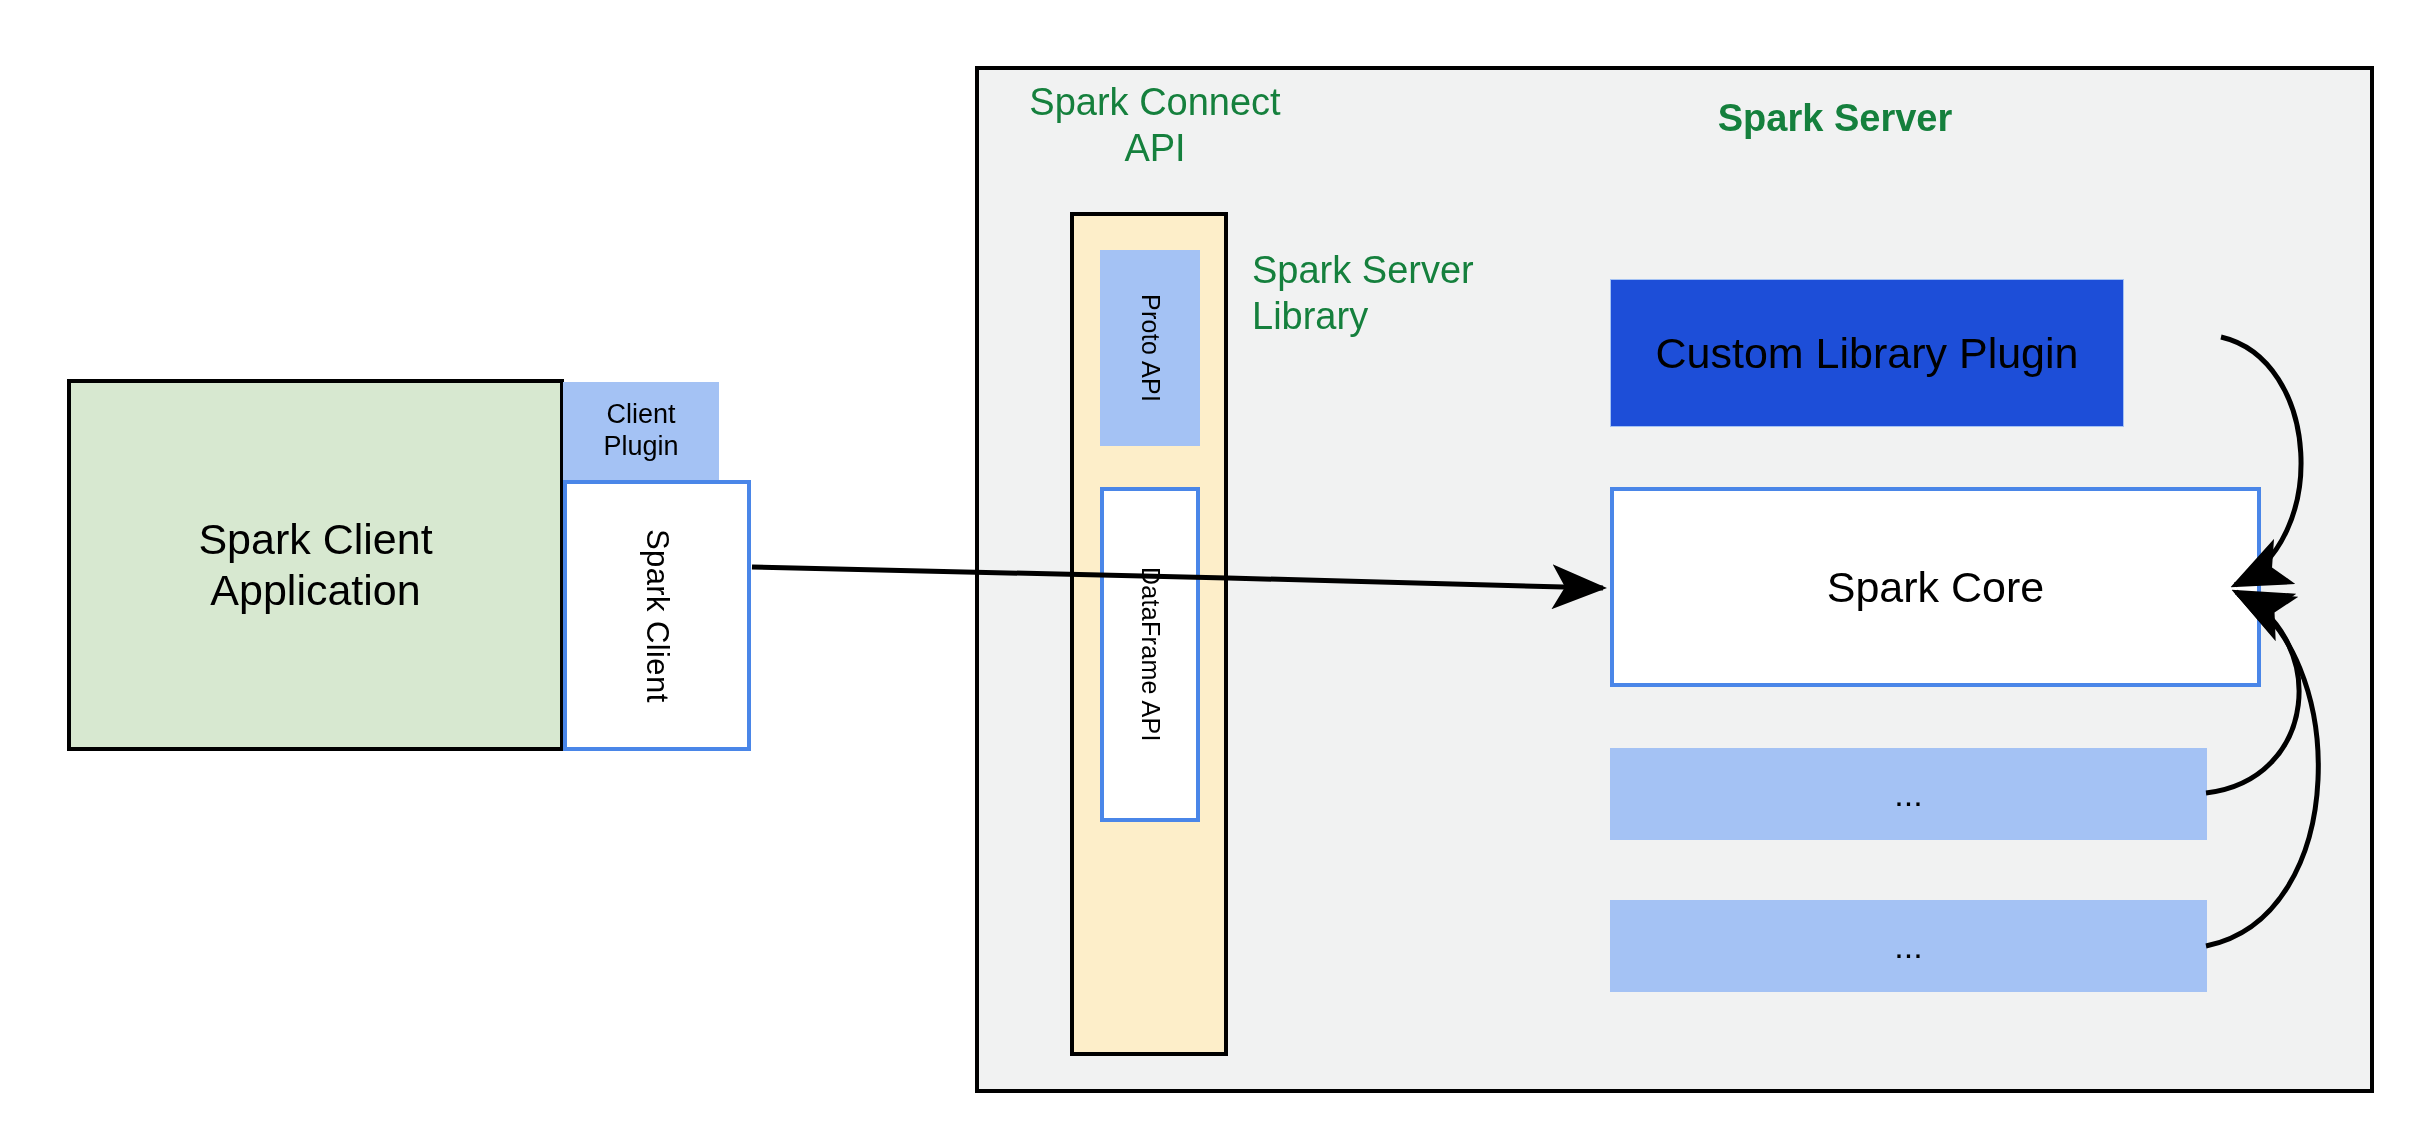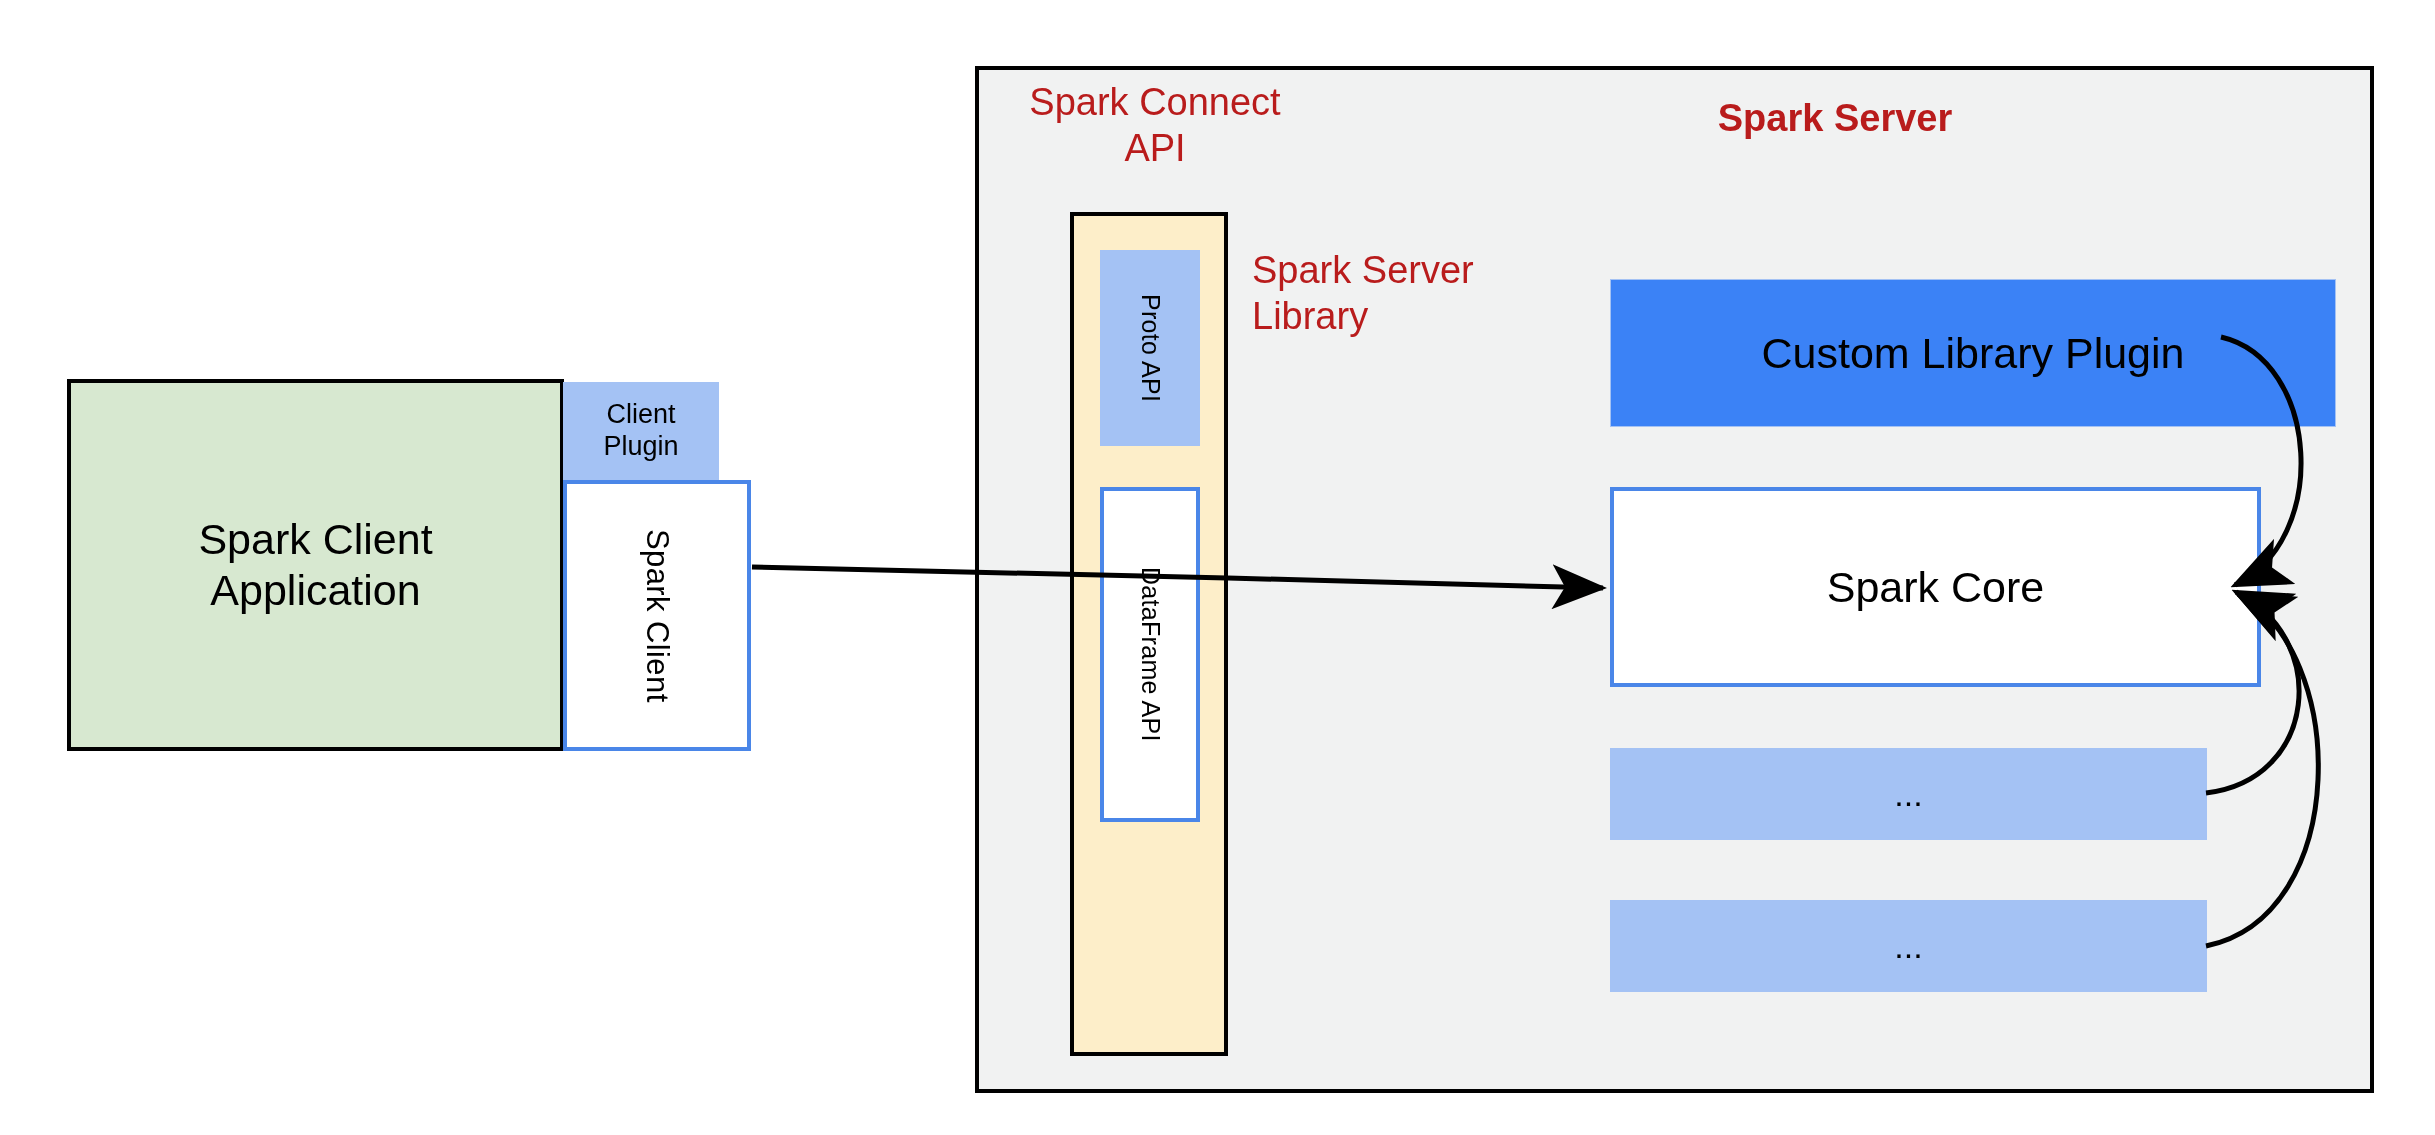--- a/index.html
+++ b/index.html
@@ -78,21 +78,21 @@
     width: 1399px;
     height: 1027px;
     background: #f1f2f2;
     border: 4px solid #000000;
     box-sizing: border-box;
     z-index: 1;
   }
 
   .panel-label {
     position: absolute;
-    color: #b91c1c;
+    color: #15803d;
     line-height: 1.2;
     z-index: 4;
   }
   #spark-connect-label {
     left: 1015px;
     top: 66px;
     width: 280px;
     font-size: 38px;
     text-align: center;
     padding-top: 14px;
@@ -145,23 +145,23 @@
     writing-mode: vertical-rl;
     font-size: 25px;
     white-space: nowrap;
     letter-spacing: 0.3px;
   }
 
   
   #custom-library-plugin {
     left: 1610px;
     top: 279px;
-    width: 726px;
+    width: 514px;
     height: 148px;
-    background: #3b82f6;
+    background: #1d4ed8;
     border: 1px solid #a4c2f4;
     font-size: 43px;
     z-index: 3;
   }
   #spark-core {
     left: 1610px;
     top: 487px;
     width: 651px;
     height: 200px;
     background: #ffffff;

